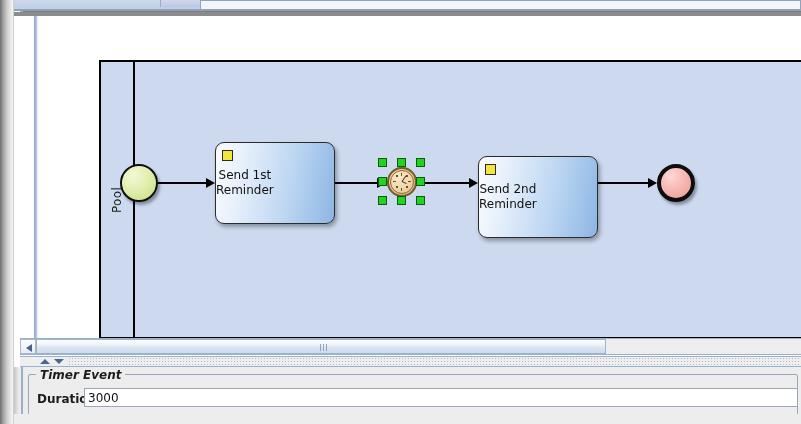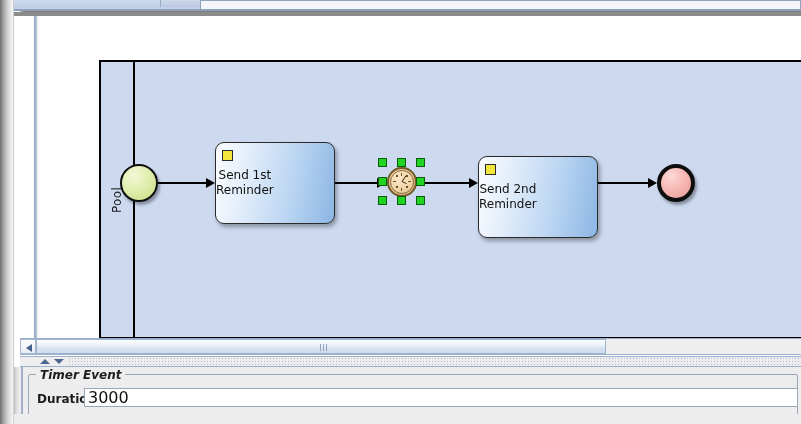--- a/index.html
+++ b/index.html
@@ -129,21 +129,21 @@
   #props-rail-line{left:21px;top:367px;width:2px;height:57px;background:#9eb0c8;}
 
   #group-box{left:28px;top:374px;width:770px;height:48px;
     border:1px solid #9aa7b6;border-radius:2px;box-sizing:border-box;background:#ededed;}
   #group-title{left:36px;top:368px;background:#ededed;padding:0 4px;
     font-size:12px;font-weight:bold;color:#1c1c1c;font-style:italic;}
 
   #duration-label{left:37px;top:392px;font-size:12px;font-weight:bold;color:#1c1c1c;}
   #duration-input{left:84px;top:388px;width:714px;height:19px;
     background:#ffffff;border:1px solid #9aa7b6;box-sizing:border-box;
-    font-family:"DejaVu Sans","Liberation Sans",sans-serif;font-size:16px;color:#111;
+    font-family:"DejaVu Sans","Liberation Sans",sans-serif;font-size:12px;color:#111;
     padding:0 3px;line-height:17px;}
   #props-bottom{left:14px;top:414px;width:787px;height:10px;background:#ededed;}
 </style>
 </head>
 <body>
 
 <div class="abs" id="window-edge"></div>
 <div class="abs" id="window-edge-line"></div>
 
 <div class="abs" id="tabstrip"></div>

